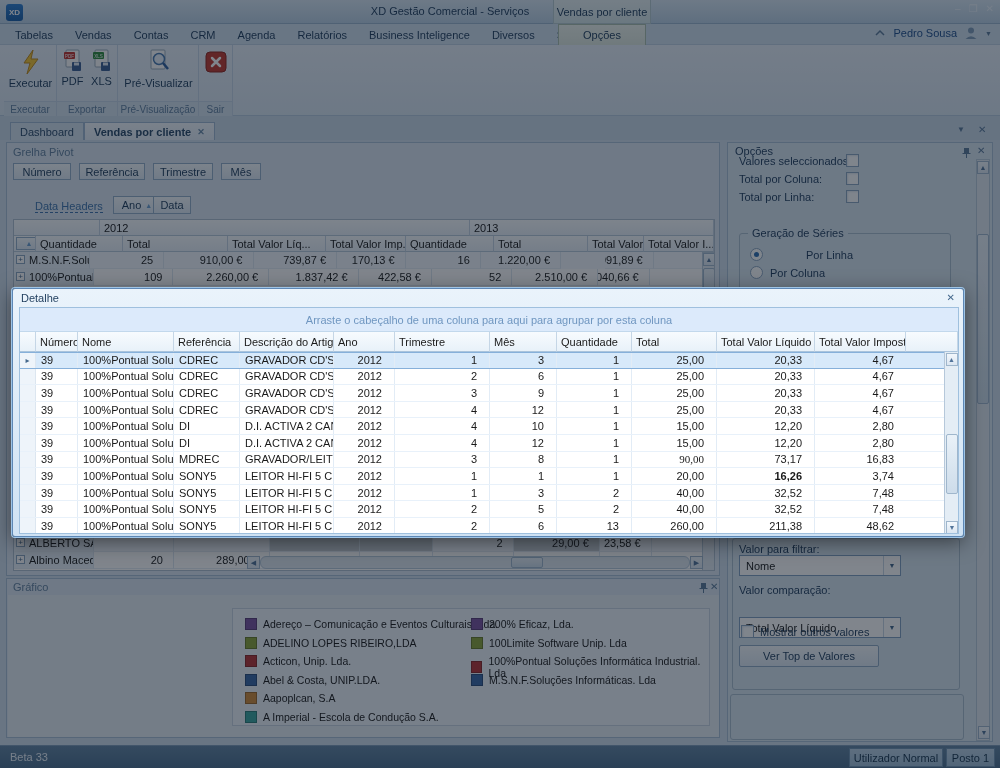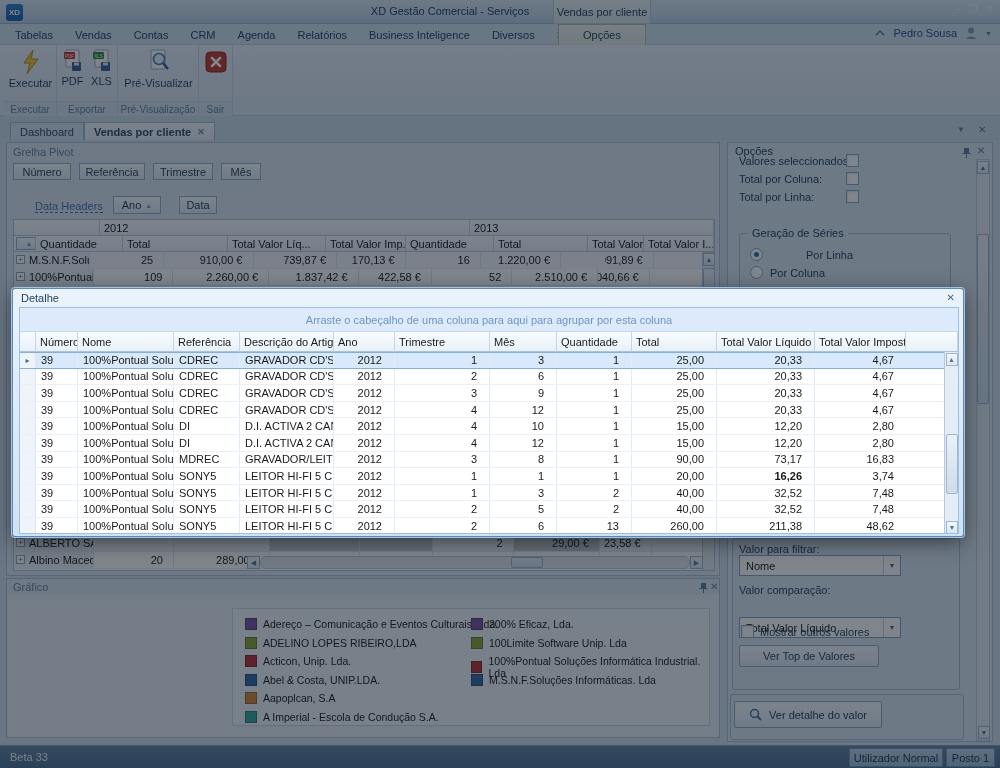--- a/index.html
+++ b/index.html
@@ -229,21 +229,21 @@
       <div class="chip" style="width: 58px; height: 17px;">Número</div>
       <div class="chip" style="width: 66px; height: 17px;">Referência</div>
       <div class="chip" style="width: 60px; height: 17px;">Trimestre</div>
       <div class="chip" style="width: 40px; height: 17px;">Mês</div>
     </div>
   <div class="abs" style="left:28px;top:57px;color:#3f74ad;border-bottom:1px dashed #3f74ad;">Data Headers</div>
   <div class="abs chip" style="left:106px;top:53px;width:48px;height:18px;gap:4px;">
     <span>Ano</span>
     <span style="color:#6a9ed0;font-size:7px;">▲</span>
     </div>
-  <div class="abs chip" style="left:172px;top:53px;width:38px;height:18px;">
+  <div class="abs chip" style="left:146px;top:53px;width:38px;height:18px;">
     <span>Data</span>
     </div>
 
   <div class="abs grid" style="left:6px;top:76px;width:702px;height:352px;" id="pivot-grid">
     <div style="display:flex;height:16px;">
       <div class="hcell" style="width:86px;position:relative;"></div>
       <div class="hcell" style="width:370px;">2012</div>
       <div class="hcell" style="flex:1;">2013</div>
     </div>
     <div style="display:flex;height:16px;">
@@ -418,27 +418,20 @@
     <span>Total Valor Líquido</span>
     <span class="arr">▼</span>
     </div>
   <div class="abs cbx" style="left:13px;top:482px;"></div>
   <div class="abs olabel" style="left:32px;top:483px;">Mostrar outros valores</div>
   <div class="abs btn" style="left:11px;top:502px;width:140px;height:22px;">
     <span>Ver Top de Valores</span>
     </div>
 
   <div class="abs gbox" style="left:2px;top:551px;width:234px;height:46px;"></div>
-  <div class="abs btn" style="left:6px;top:558px;width:148px;height:27px;gap:7px;">
-    <svg width="13" height="13" viewBox="0 0 13 13">
-      <circle cx="5.5" cy="5.5" r="4" fill="none" stroke="#3a6ea5" stroke-width="1.5"></circle>
-      <line x1="8.5" y1="8.5" x2="12" y2="12" stroke="#3a6ea5" stroke-width="1.8"></line>
-      </svg>
-    <span>Ver detalhe do valor</span>
-    </div>
 
   <div class="abs sbar" style="left:248px;top:16px;width:14px;height:582px;">
     <div class="sbtn" style="width:12px;height:13px;margin:1px auto 0;">▲</div>
     <div class="sthumb" style="width:12px;height:170px;margin:60px auto 0;"></div>
     <div class="sbtn" style="width:12px;height:13px;margin:0 auto;position:absolute;bottom:1px;left:1px;">▼</div>
   </div>
 <div class="abs" style="left: 11px; top: 11px; width: 230px; height: 15px;">
       <div class="olabel" style="position: absolute; left: 0px; top: 1px;">Valores seleccionados:</div>
       <div class="cbx" style="position: absolute; left: 107px; top: 0px;"></div>
     </div>
@@ -568,21 +561,21 @@
         <div class="drow">
           <div class="ind"></div>
           <div class="dc" style="width: 42px; border-right: 1px solid rgb(226, 236, 246);">39</div>
           <div class="dc" style="width: 96px; border-right: 1px solid rgb(226, 236, 246);">100%Pontual  Solu...</div>
           <div class="dc" style="width: 66px; border-right: 1px solid rgb(226, 236, 246);">MDREC</div>
           <div class="dc" style="width: 94px; border-right: 1px solid rgb(226, 236, 246);">GRAVADOR/LEITO...</div>
           <div class="dc num" style="width: 61px; border-right: 1px solid rgb(226, 236, 246);">2012</div>
           <div class="dc num" style="width: 95px; border-right: 1px solid rgb(226, 236, 246);">3</div>
           <div class="dc num" style="width: 67px; border-right: 1px solid rgb(226, 236, 246);">8</div>
           <div class="dc num" style="width: 75px; border-right: 1px solid rgb(226, 236, 246);">1</div>
-          <div class="dc num" style="width: 85px; border-right: 1px solid rgb(226, 236, 246);">90,00</div>
+          <div class="dc num" style="width: 85px; border-right: 1px solid rgb(226, 236, 246); font-family: Liberation Serif, serif;">90,00</div>
           <div class="dc num" style="width: 98px; border-right: 1px solid rgb(226, 236, 246);">73,17</div>
           <div class="dc num" style="width: 91px;">16,83</div>
         </div>
         <div class="drow">
           <div class="ind"></div>
           <div class="dc" style="width: 42px; border-right: 1px solid rgb(226, 236, 246);">39</div>
           <div class="dc" style="width: 96px; border-right: 1px solid rgb(226, 236, 246);">100%Pontual  Solu...</div>
           <div class="dc" style="width: 66px; border-right: 1px solid rgb(226, 236, 246);">SONY5</div>
           <div class="dc" style="width: 94px; border-right: 1px solid rgb(226, 236, 246);">LEITOR HI-FI 5 CD'...</div>
           <div class="dc num" style="width: 61px; border-right: 1px solid rgb(226, 236, 246);">2012</div>

